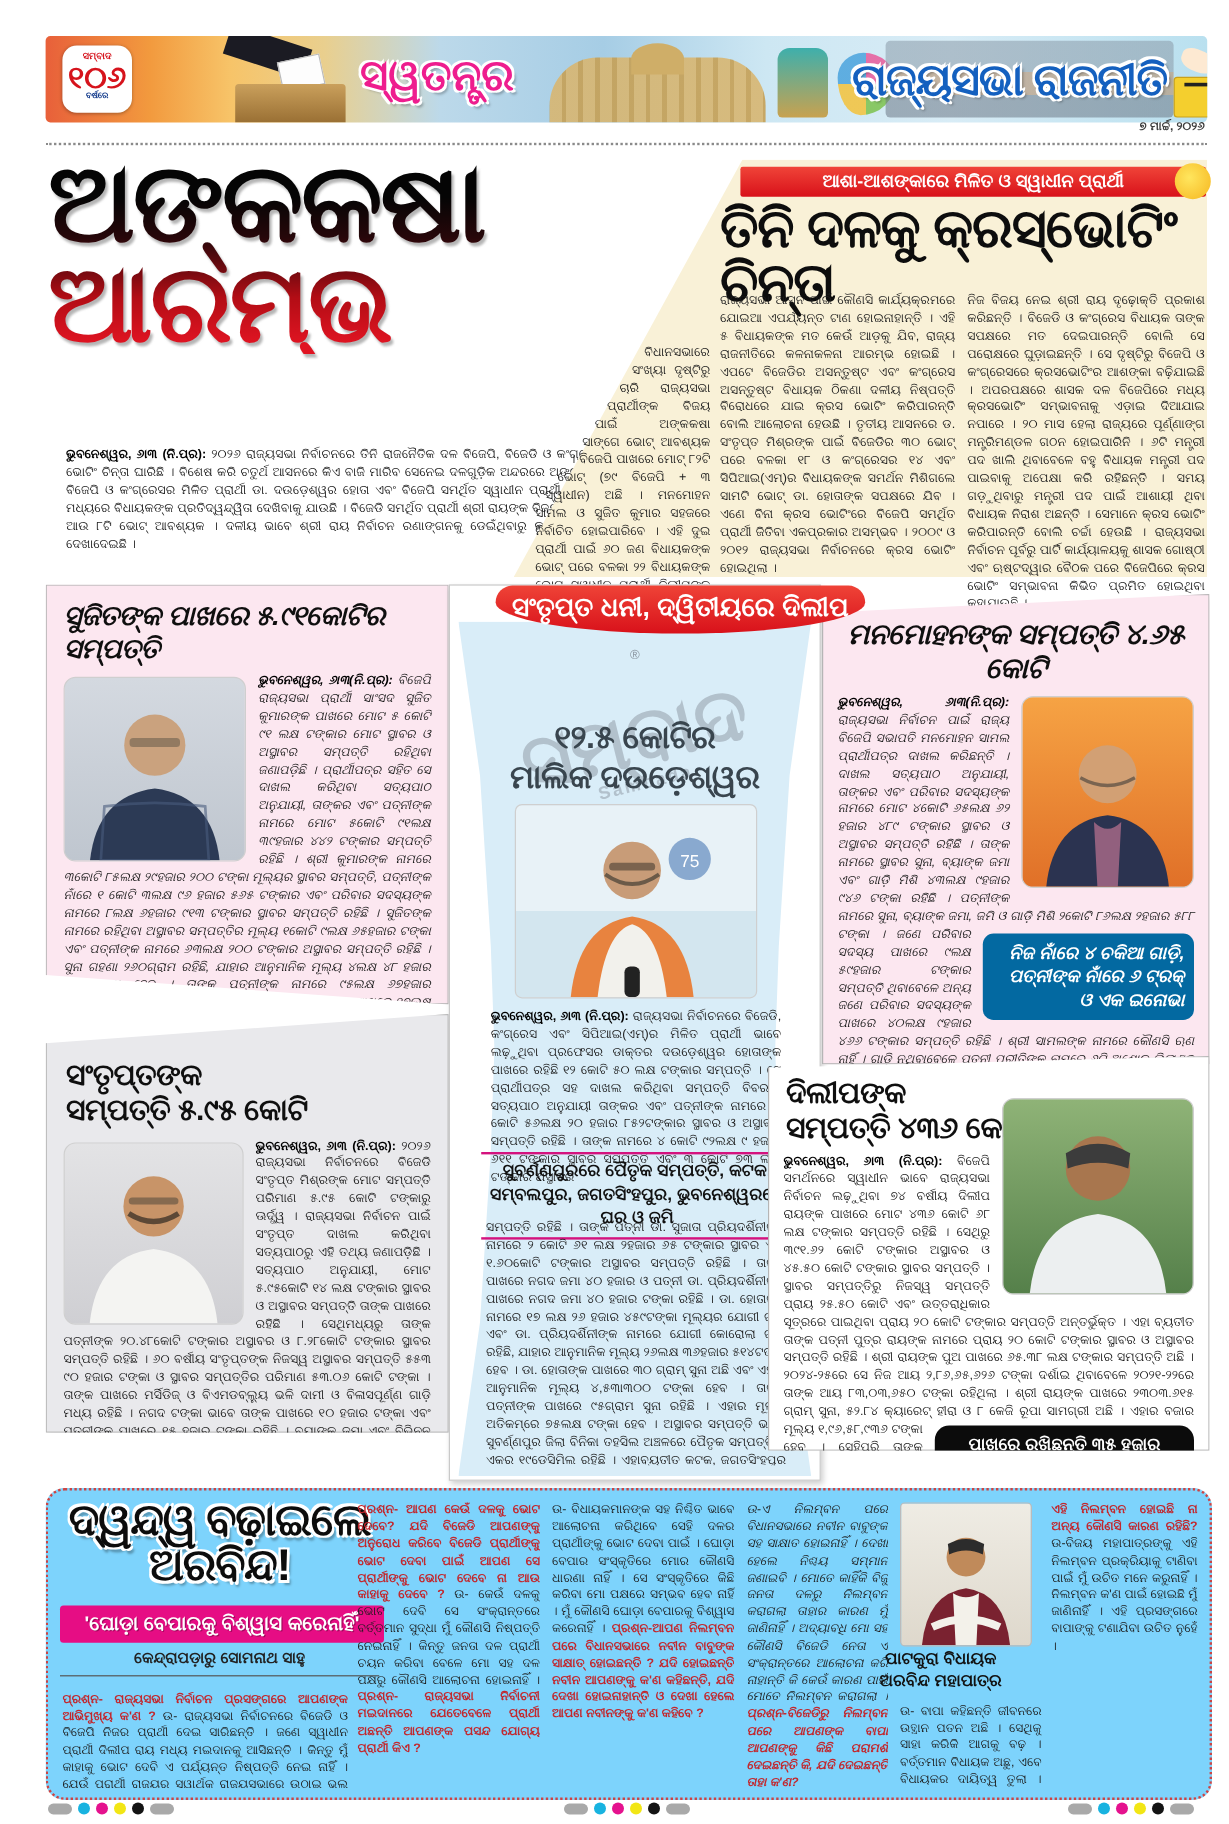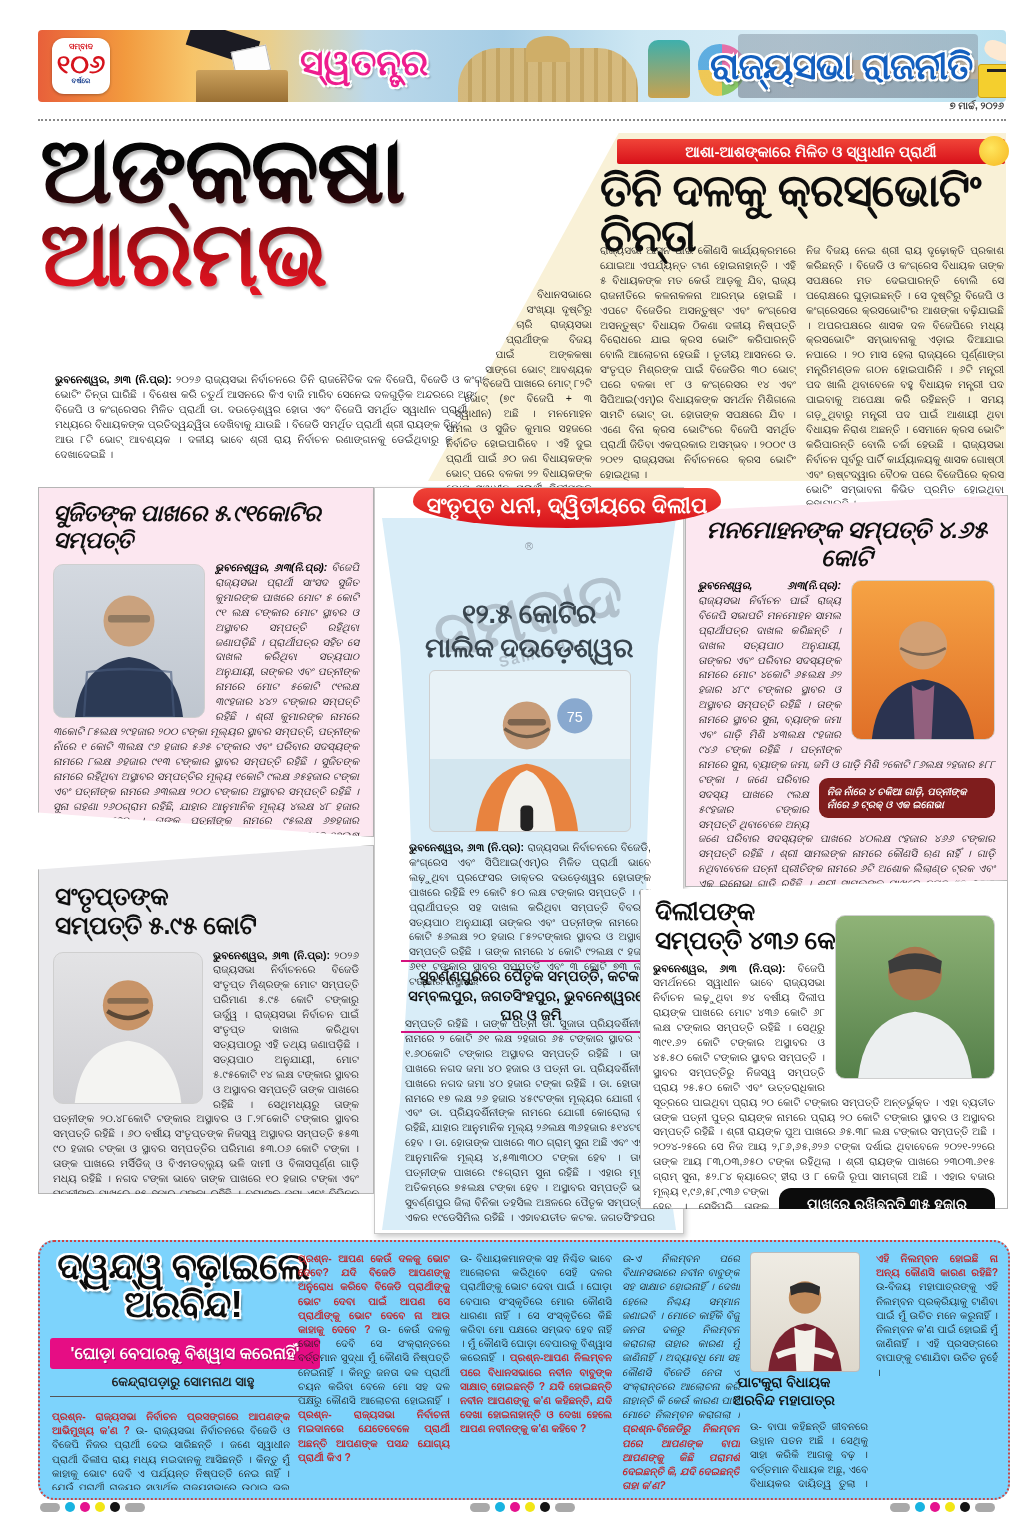--- a/index.html
+++ b/index.html
@@ -58,21 +58,21 @@
         clip-path:polygon(0 0,100% 0,0 100%);}
   .mcol2{left:600px;width:196px;}
   .mcol3{left:806px;width:198px;}
   
   .newsbox{background:#fff;border:1px solid #b5b5b5;box-shadow:2px 3px 5px rgba(0,0,0,.22);}
   .pinkbg{background:#fce7f0;font-style:italic;}
   .graybg{background:#e9e9ec;}
   .boxtitle{font-weight:bold;color:#0f0f0f;letter-spacing:-0.5px;}
   .photo{border-radius:10px;overflow:hidden;position:relative;border:1px solid #cfcfcf;}
   .photo svg{position:absolute;left:0;bottom:0;width:100%;height:100%;}
-  .cap-blue{background:#7f1d1d;color:#fff;font-weight:bold;text-align:left;border-radius:9px;padding:7px 8px;font-size:10px;line-height:1.3;}
+  .cap-blue{background:#0369a1;color:#fff;font-weight:bold;text-align:right;border-radius:9px;padding:7px 8px;font-size:15px;line-height:1.3;}
   .cap-yellow{background:#f6ea12;color:#111;font-weight:bold;text-align:center;border-radius:12px;padding:7px 8px;font-size:14.5px;line-height:1.3;}
   .cap-black{background:#0c0c0c;color:#fff;font-weight:bold;text-align:center;border-radius:12px;padding:7px 8px;font-size:14.5px;line-height:1.3;}
   
   .redarc{left:0;top:0;width:100%;height:40px;background:linear-gradient(180deg,#ef4337,#d8111a);
     border-radius:14px 14px 50% 50%/14px 14px 26px 26px;color:#fff;text-align:center;
     font-size:22px;font-weight:bold;line-height:36px;z-index:3;margin-left:38px;}
   .hourglass{left:4px;top:30px;width:300px;height:712px;background:#d9edf8;
     clip-path:polygon(1% 0,99% 0,93% 18%,90% 38%,89% 50%,90% 62%,93% 82%,99% 100%,1% 100%,7% 82%,10% 62%,11% 50%,10% 38%,7% 18%);}
   .cbig{width:100%;text-align:center;font-weight:bold;color:#39454e;font-size:27px;line-height:1.25;letter-spacing:-0.5px;}
   .watermark{left:-10px;top:90px;width:330px;text-align:center;color:#8d97a2;opacity:.5;

